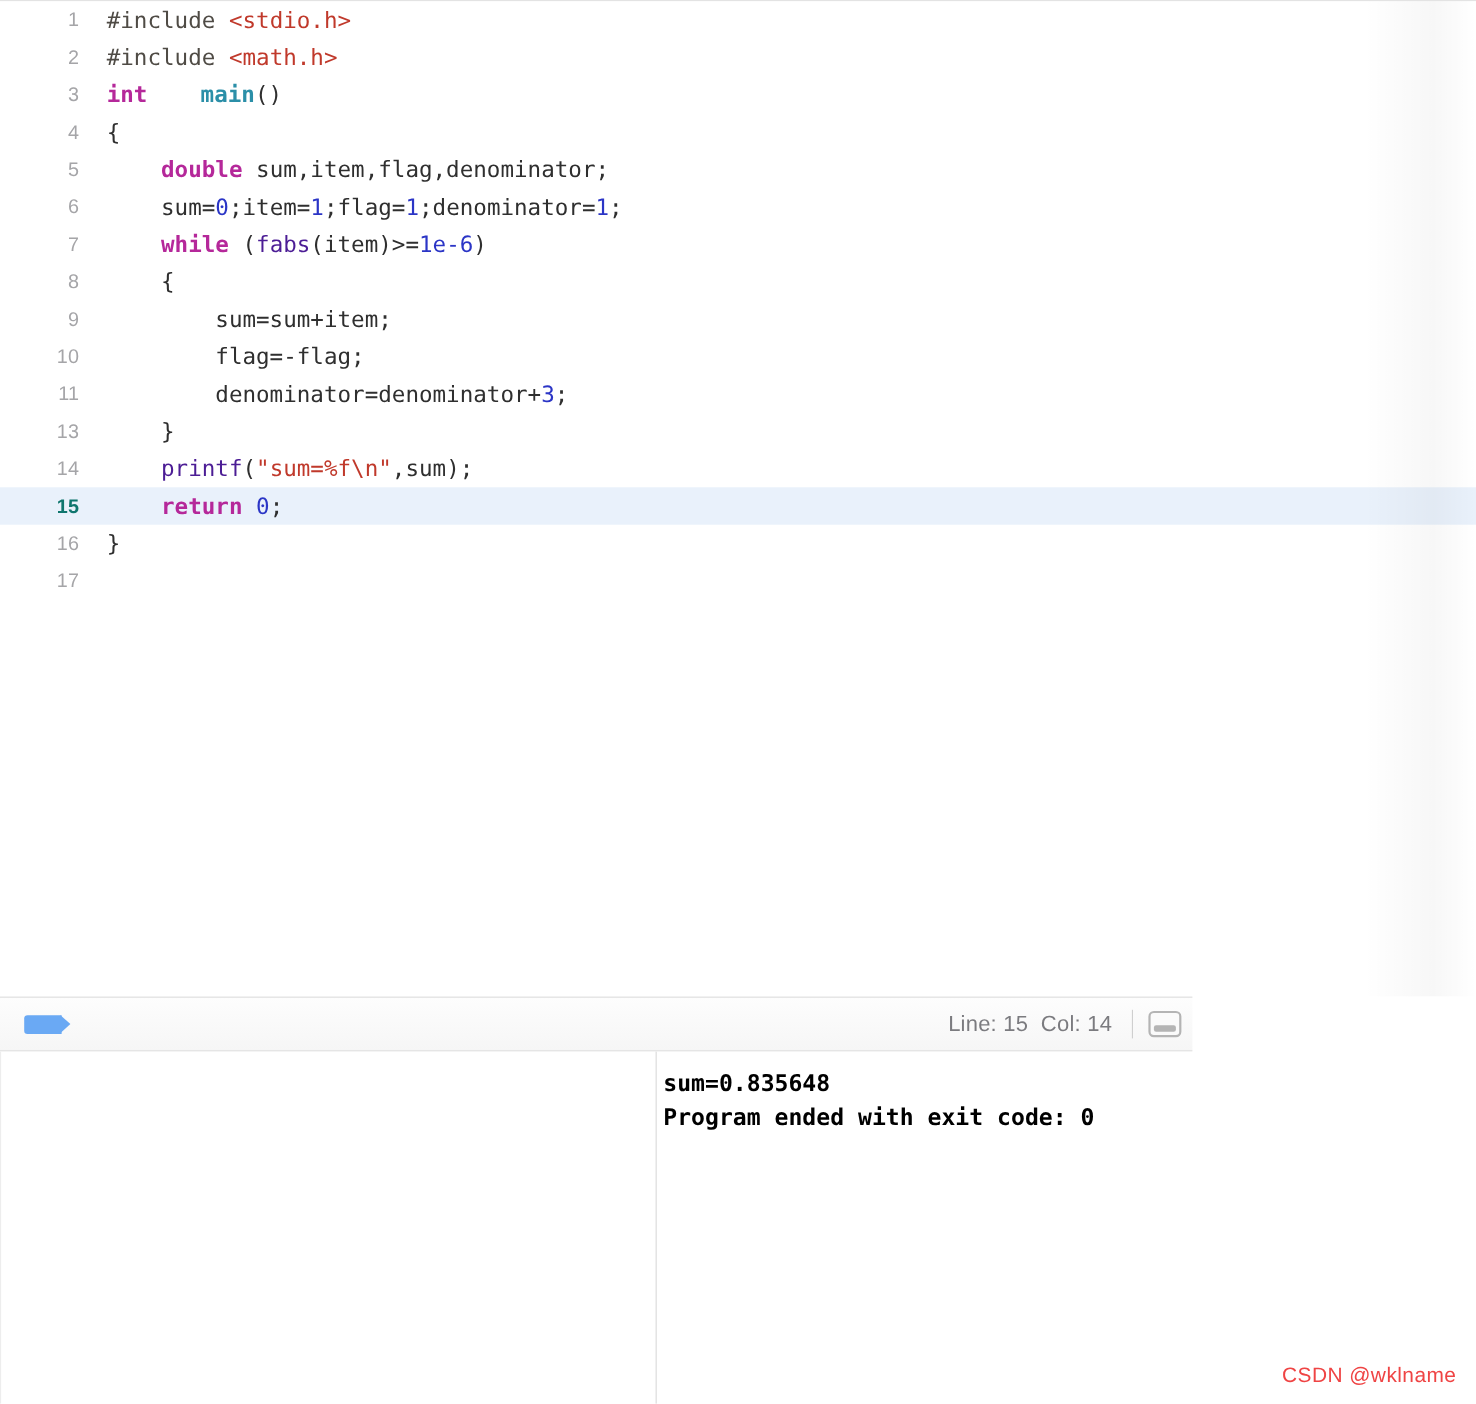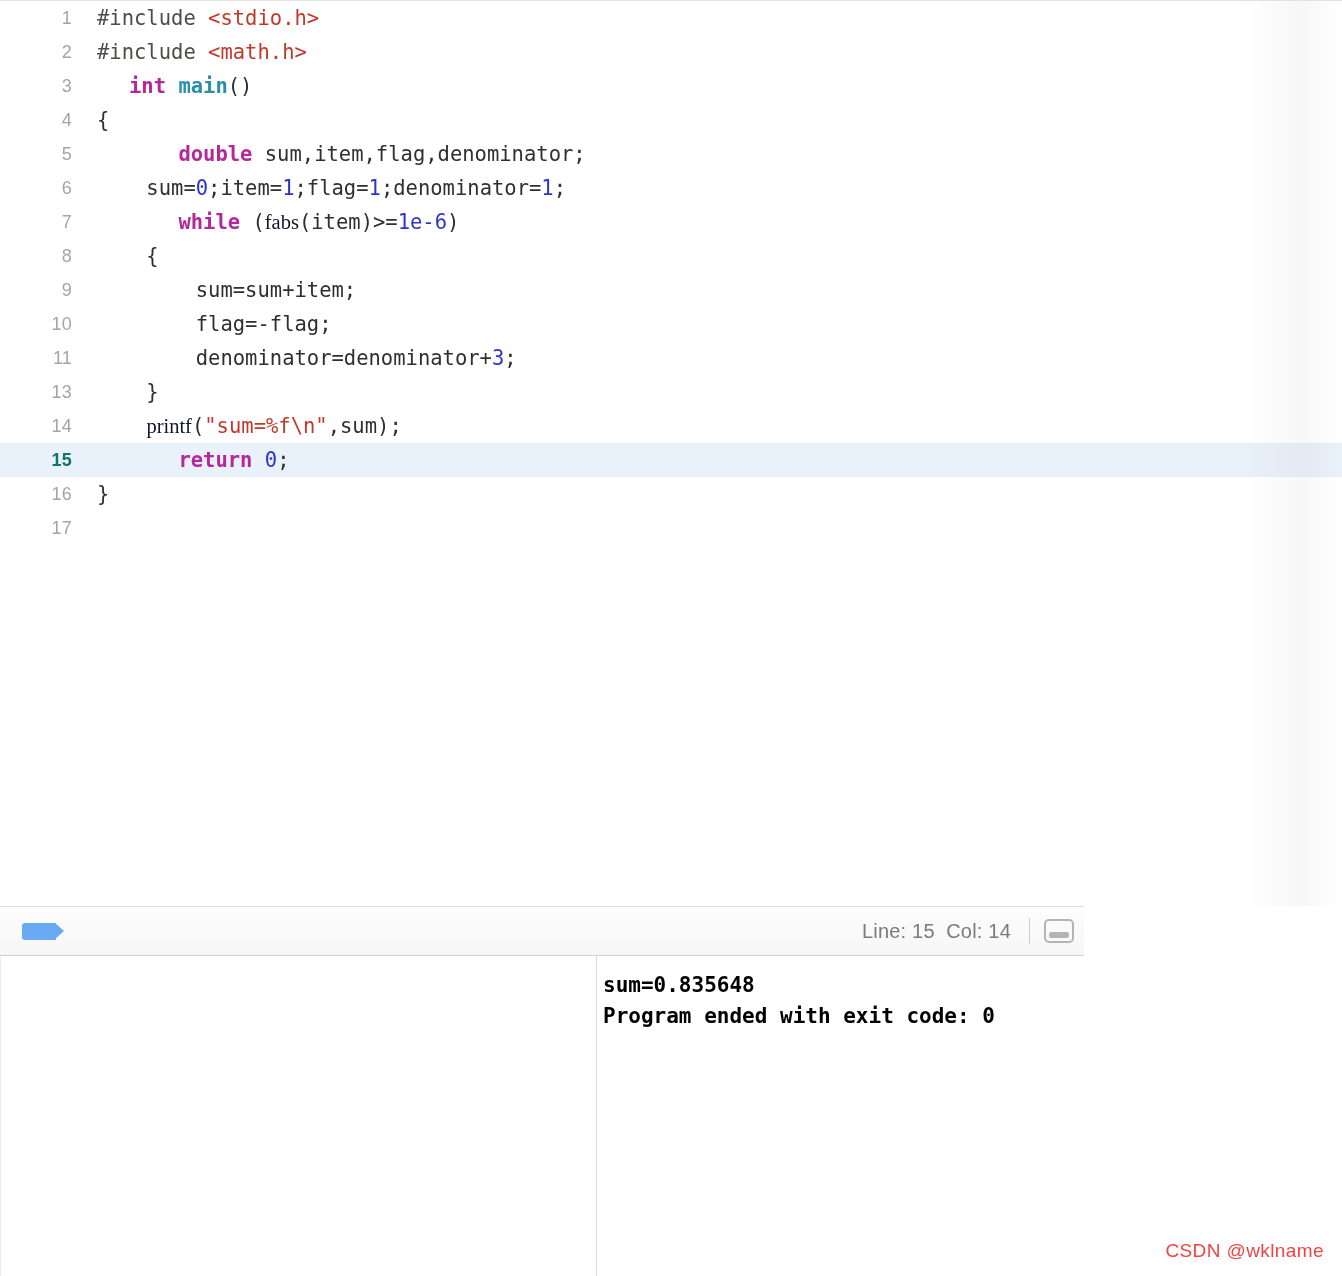--- a/index.html
+++ b/index.html
@@ -67,23 +67,23 @@
   }
   .src {
     position: absolute;
     left: 97px;
     top: 0;
   }
 
   
   .t-pp      { color: #4f4b45; }              
   .t-hdr     { color: #c0392b; }              
-  .t-kw      { color: #b5289a; font-weight: bold; margin-left: 32px; }  
-  .t-fnname  { color: #2b8fa8; font-weight: bold; }  
-  .t-call    { color: #0f172a; font-family: Liberation Serif, serif; }              
+  .t-kw      { color: #b5289a; font-weight: bold; }  
+  .t-fnname  { color: #2b8fa8; font-weight: bold; margin-left: 36px; }  
+  .t-call    { color: #4c1d95; }              
   .t-num     { color: #2b35c6; }              
   .t-str     { color: #c0392b; }              
   .t-plain   { color: #2f2f2f; }
 
   
   #status-bar {
     position: absolute;
     left: 0;
     top: 906px;
     width: 1084px;

